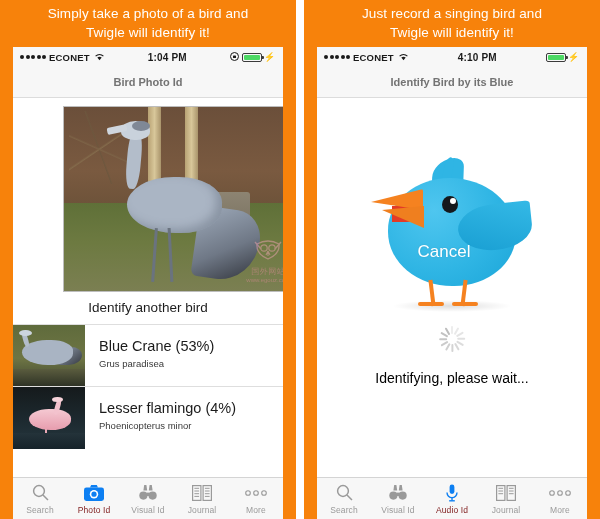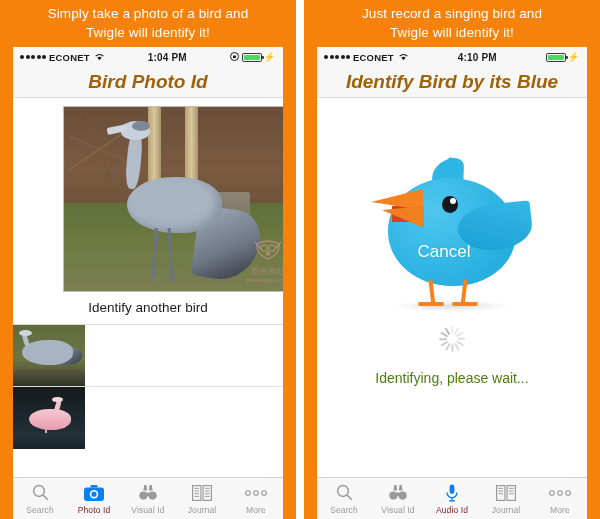--- a/index.html
+++ b/index.html
@@ -78,24 +78,23 @@
   }
   .battery i { display:block; height:100%; width:100%; background:#4cd964; border-radius:1px; }
   .bolt { font-size: 9px; }
 
   
   .navbar {
     height: 31px;
     background: #f7f7f7;
     border-bottom: 1px solid #dcdcdc;
     display: flex; align-items: center; justify-content: center;
-    font-size: 19px;
+    font-size: 11px;
     font-weight: bold;
-    color: #a16207;
-    font-style: italic;
+    color: #737373;
   }
 
   
   .content { flex: 1; background: #ffffff; overflow: hidden; position: relative; }
 
   
   .hero-wrap { padding: 8px 18px 0 18px; }
   .hero {
     width: 100%; height: 186px;
     border: 1px solid #bdbdbd;
@@ -314,21 +313,21 @@
     width: 26px; height: 26px; position: relative;
   }
   .spinner i {
     position:absolute; left:50%; top:0;
     width:2.4px; height:8px; margin-left:-1.2px;
     background:#b9b9b9; border-radius:1px;
     transform-origin: 1.2px 13px;
   }
   .wait-text {
     margin-top: 18px;
-    font-size: 14px; color:#4d7c0f;
+    font-size: 14px; color:#000000;
   }
 
   
   .tabbar {
     height: 42px;
     background: #f7f7f7;
     border-top: 1px solid #d4d4d4;
     display: flex;
   }
   .tab {
@@ -456,29 +455,37 @@
         <div class="bird-list">
 
           <div class="bird-row">
             <div class="thumb crane-th">
               <div class="t"></div>
                 <div class="b"></div>
                 <div class="n"></div>
                 <div class="h"></div>
                 <div class="g"></div>
             </div>
+            <div class="bird-meta">
+              <div class="bird-name">Blue Crane (53%)</div>
+              <div class="bird-latin">Grus paradisea</div>
+            </div>
           </div>
 
           <div class="bird-row">
             <div class="thumb flam-th">
               <div class="fb"></div>
                 <div class="fn"></div>
                 <div class="fh"></div>
                 <div class="fl"></div>
                 <div class="fw"></div>
+            </div>
+            <div class="bird-meta">
+              <div class="bird-name">Lesser flamingo (4%)</div>
+              <div class="bird-latin">Phoenicopterus minor</div>
             </div>
           </div>
 
         </div>
       </div>
 
       <div class="tabbar">
         <div class="tab">
           <span class="ic">
             <svg width="17" height="17" viewBox="0 0 17 17">

